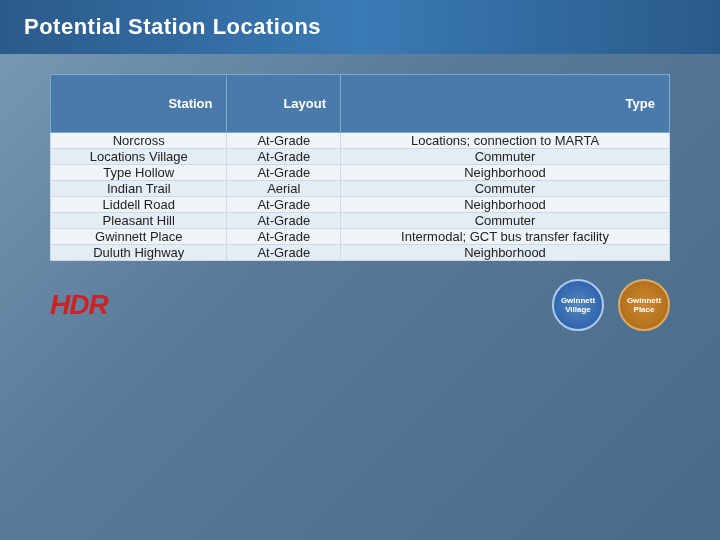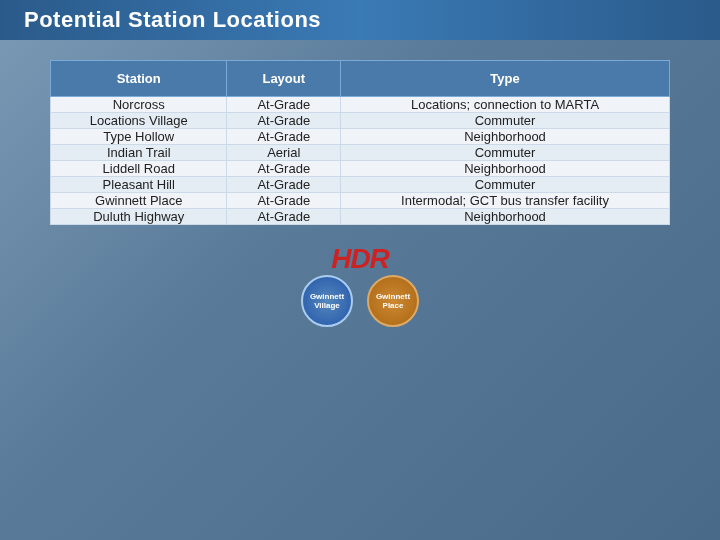--- a/index.html
+++ b/index.html
@@ -17,21 +17,21 @@
       position: absolute;
       inset: 0;
       background: linear-gradient(135deg, #7a9ab5 0%, #5a7a9a 40%, #4a6a8a 100%);
       z-index: 0;
     }
 
     .header-bar {
       position: relative;
       z-index: 2;
       background: linear-gradient(to right, #2a5a8a, #3a7ab5, #2a5a8a);
-      padding: 7px 24px;
+      padding: 14px 24px;
       color: white;
       font-size: 22px;
       font-weight: bold;
       letter-spacing: 0.5px;
     }
 
     .content-area {
       position: relative;
       z-index: 2;
       padding: 20px 50px 10px 50px;
@@ -43,22 +43,22 @@
       background: white;
       font-size: 13px;
     }
 
     thead tr {
       background: #4a7aaa;
       color: white;
     }
 
     thead th {
-      padding: 10px 14px;
-      text-align: center;
+      padding: 21px 14px;
+      text-align: right;
       font-weight: bold;
       border: 1px solid #7aaad5;
     }
 
     tbody tr {
       background: #f0f4f8;
     }
 
     tbody tr:nth-child(even) {
       background: #e4ecf4;
@@ -72,21 +72,20 @@
       font-size: 13px;
     }
 
     .footer-area {
       position: relative;
       z-index: 2;
       display: flex;
       align-items: center;
       justify-content: space-between;
       padding: 8px 50px 0 50px;
-      flex-direction: column;
     }
 
     .hdr-logo {
       color: #cc2222;
       font-size: 28px;
       font-weight: bold;
       font-style: italic;
       letter-spacing: -1px;
     }
 

